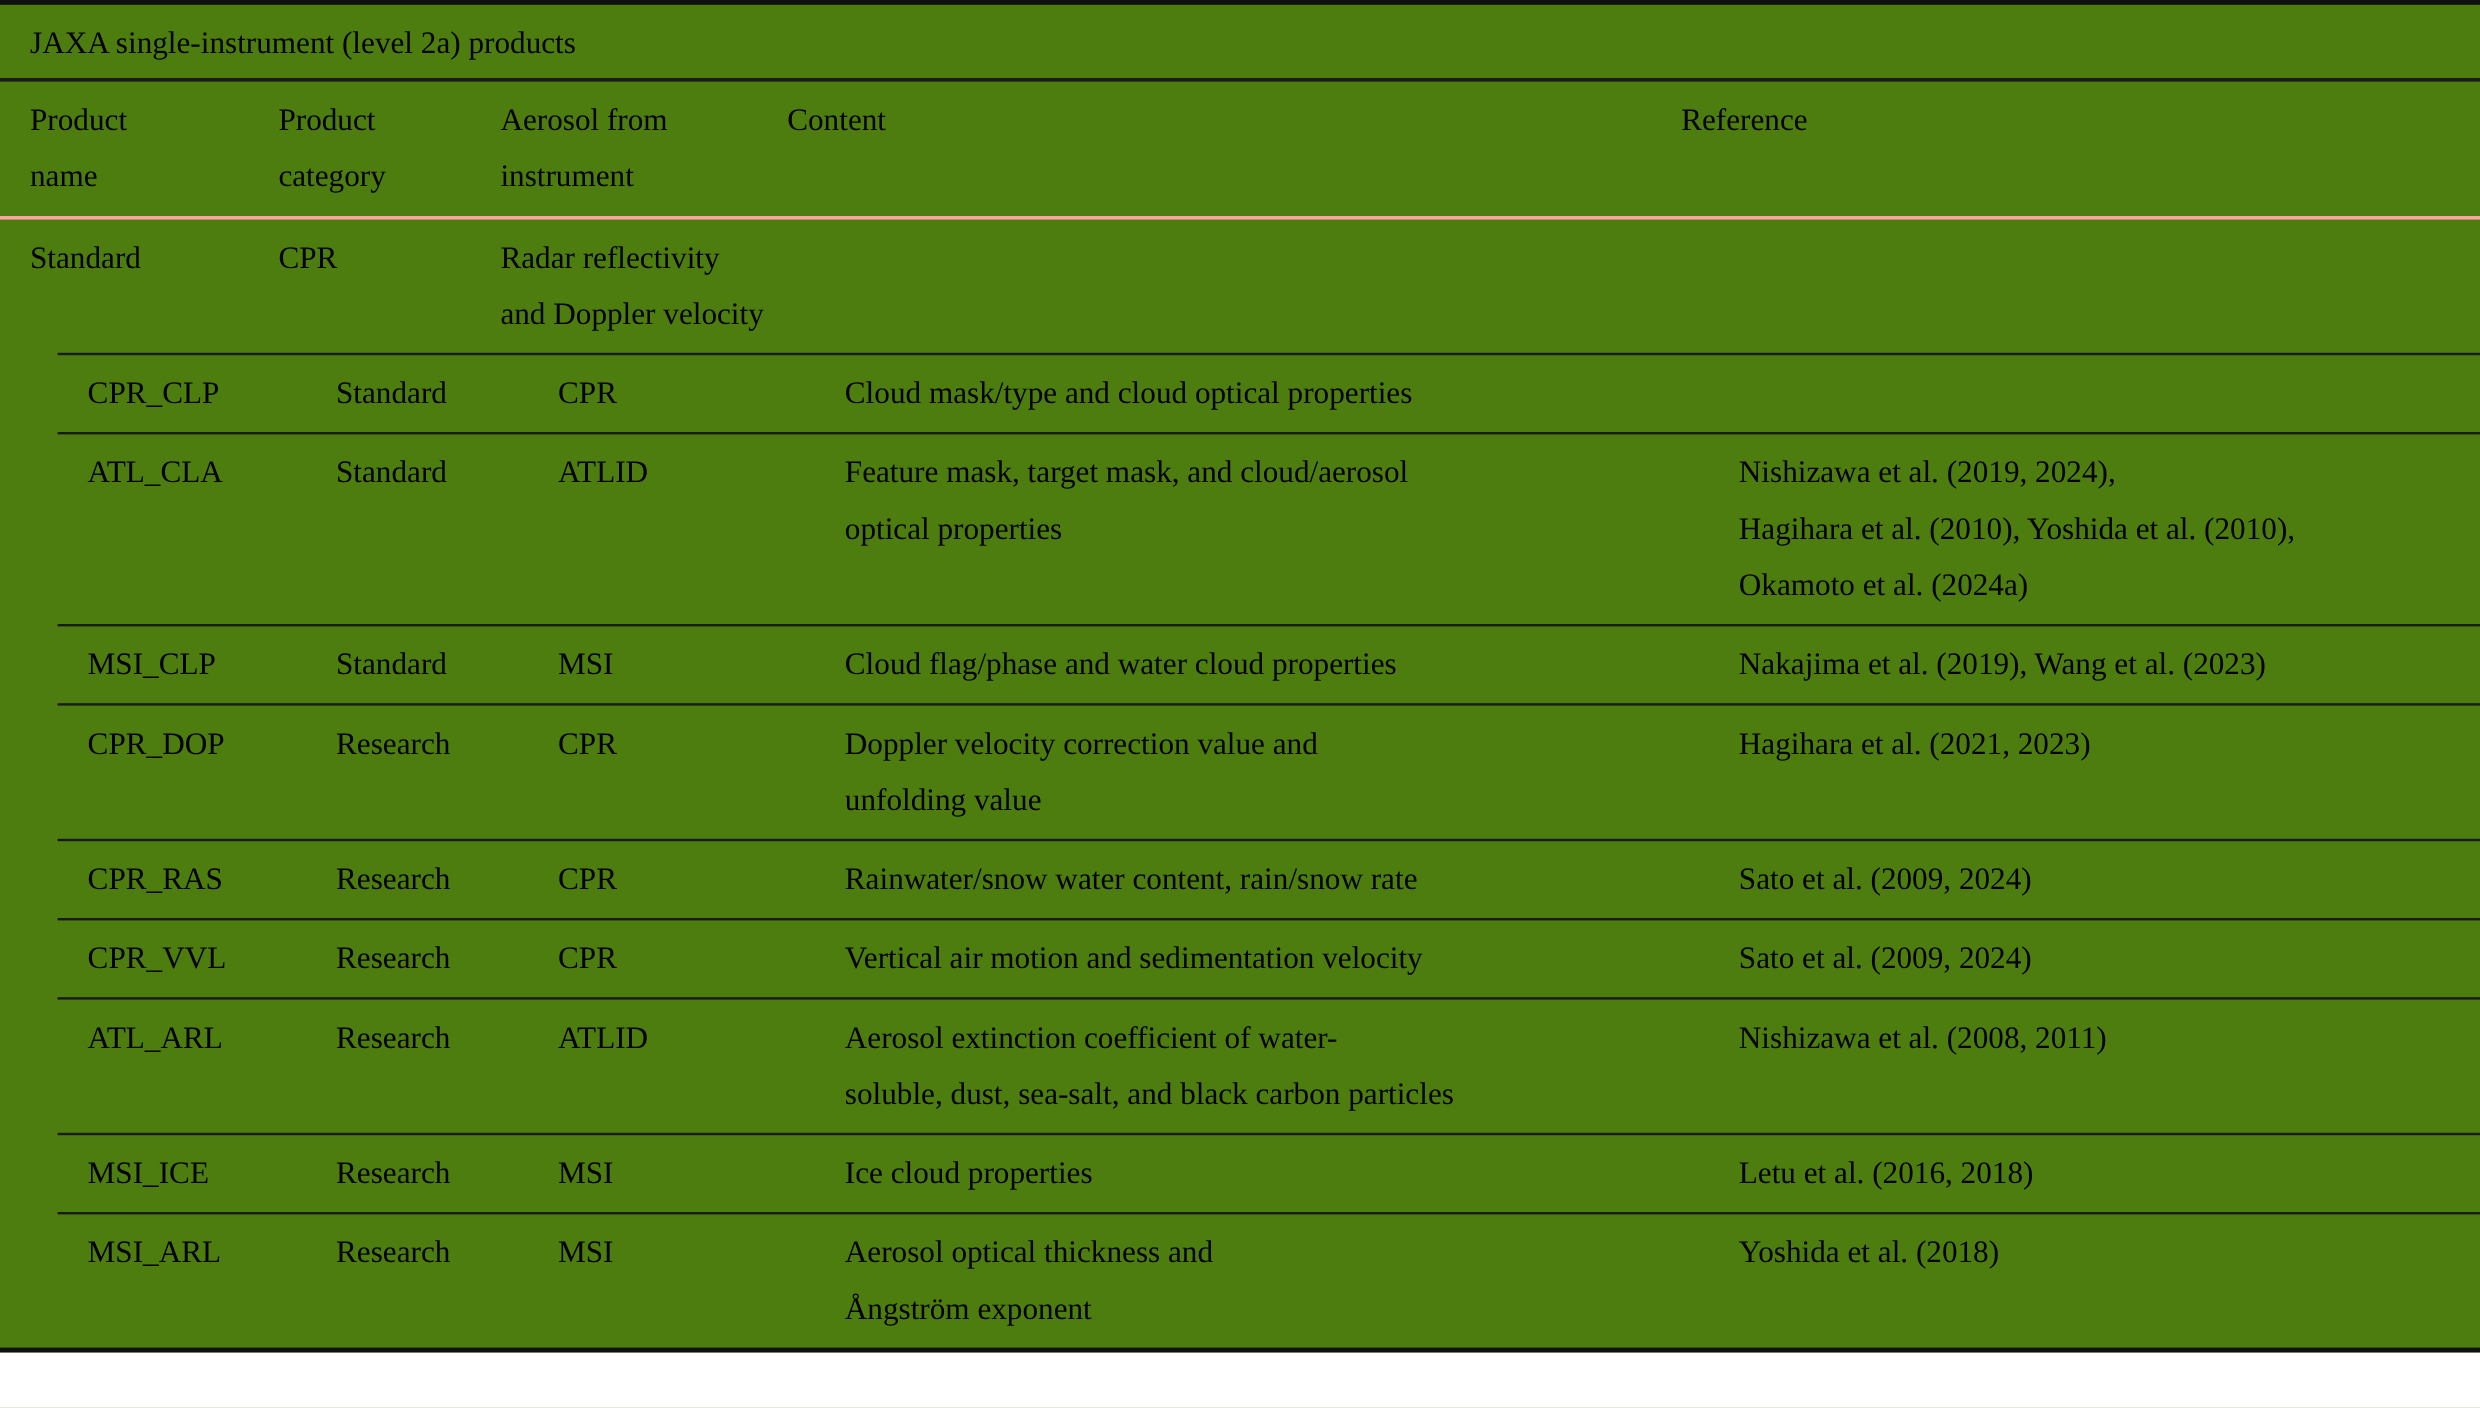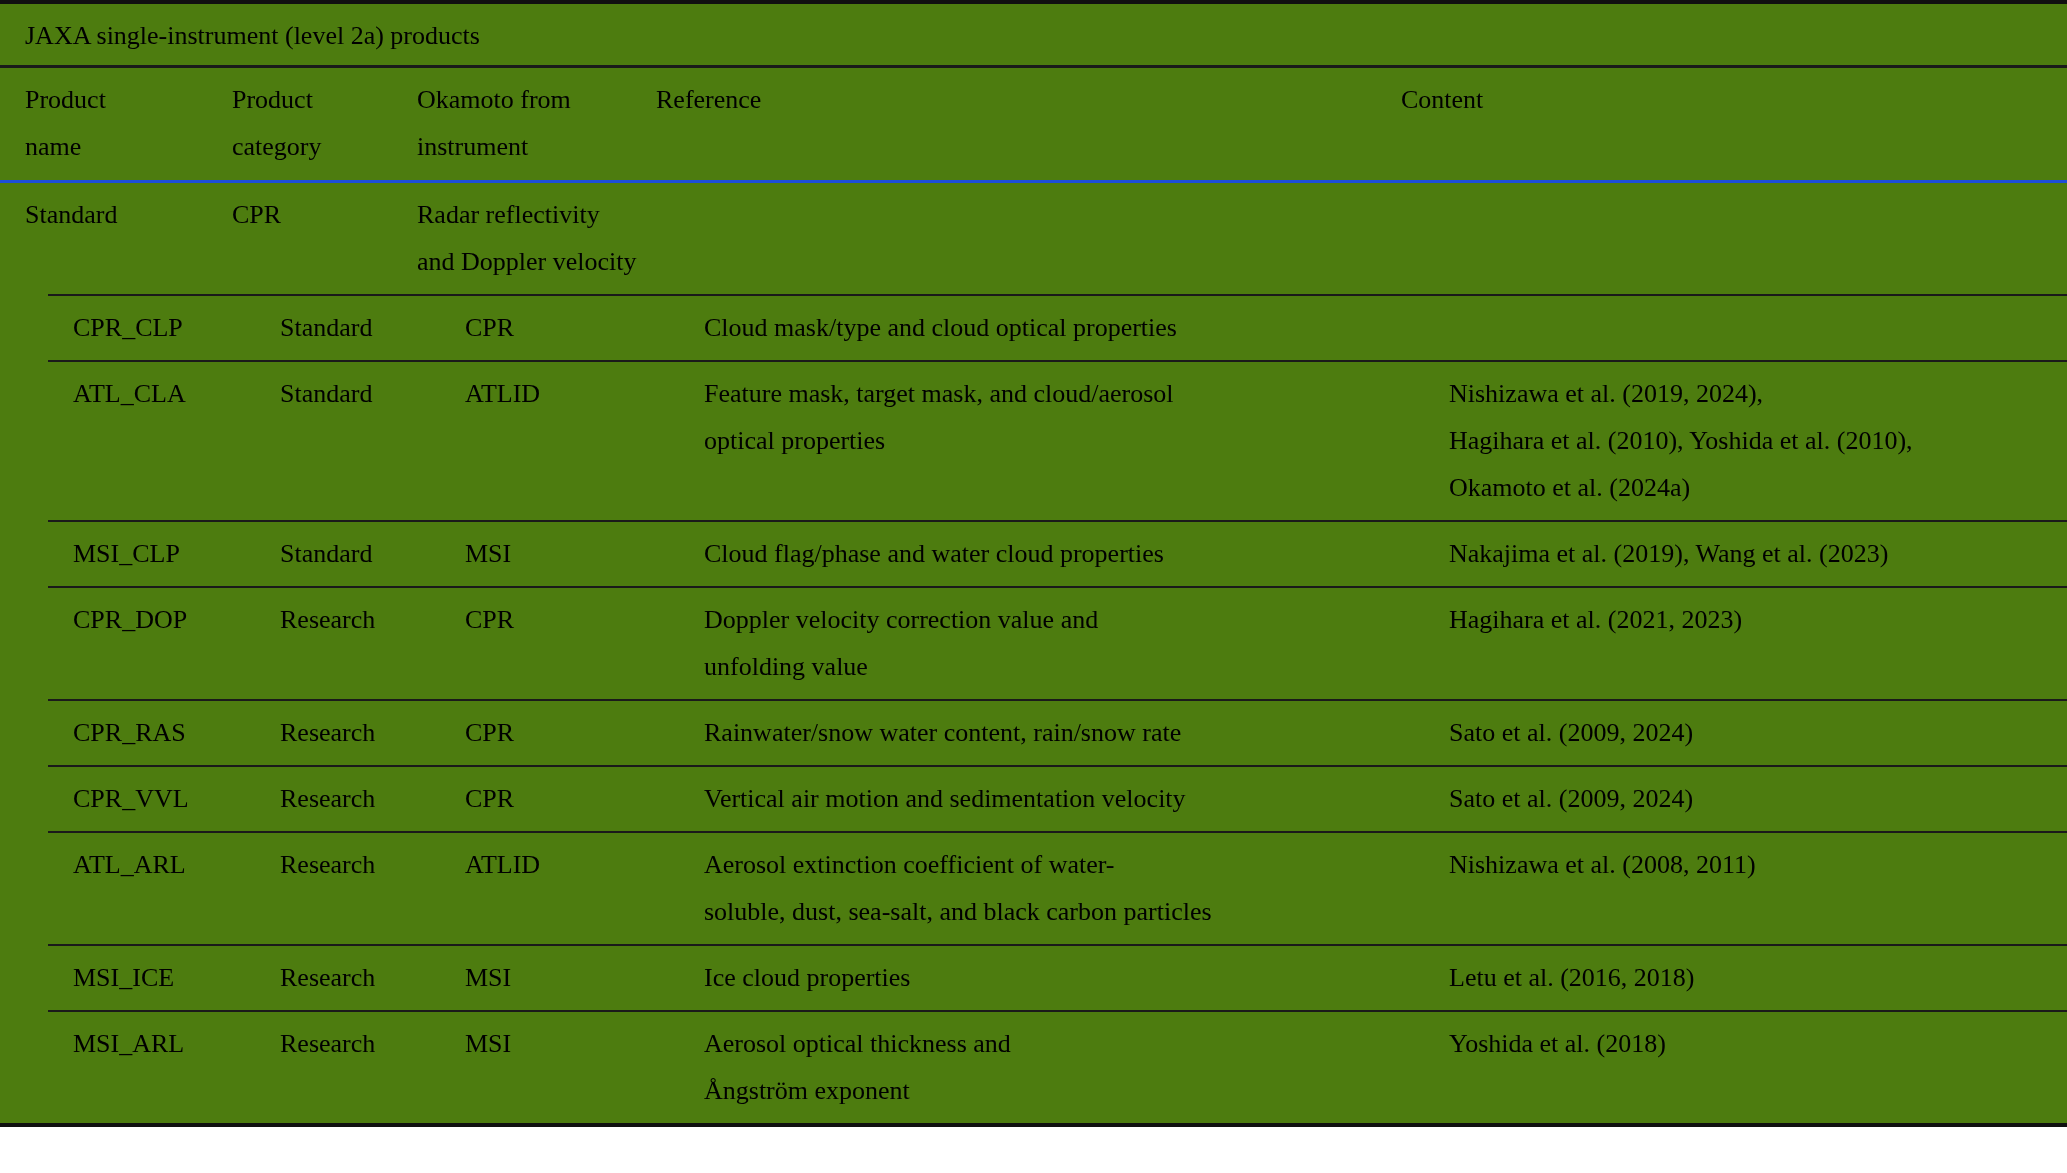--- a/index.html
+++ b/index.html
@@ -27,21 +27,21 @@
     white-space: pre-line;
   }
   .row {
     display: grid;
     grid-template-columns: 207px 185px 239px 745px auto;
     box-sizing: border-box;
     padding: 8px 10px 9px 25px;
     align-items: start;
   }
   .t-header {
-    border-bottom: 3px solid #1d4ed8;
+    border-bottom: 3px solid #fca5a5;
     padding-bottom: 10px;
   }
   .data-row + .data-row {
     border-top: 2px solid #1a1a1a;
     margin-left: 48px;
   }
   .cell {
     white-space: pre-line;
     padding-right: 14px;
   }
@@ -51,24 +51,24 @@
 
 <div class="paper-table">
 
   <div class="t-title">JAXA single-instrument (level 2a) products</div>
 
   <div class="row t-header">
     <div class="cell">Product
 name</div>
     <div class="cell">Product
 category</div>
-    <div class="cell">Okamoto from
+    <div class="cell">Aerosol from
 instrument</div>
+    <div class="cell">Content</div>
     <div class="cell">Reference</div>
-    <div class="cell">Content</div>
   </div>
 
   <div class="row data-row">
     <div class="cell">Standard</div>
     <div class="cell">CPR</div>
     <div class="cell">Radar reflectivity and Doppler velocity</div>
   </div>
 
   <div class="row data-row">
     <div class="cell">CPR_CLP</div>

